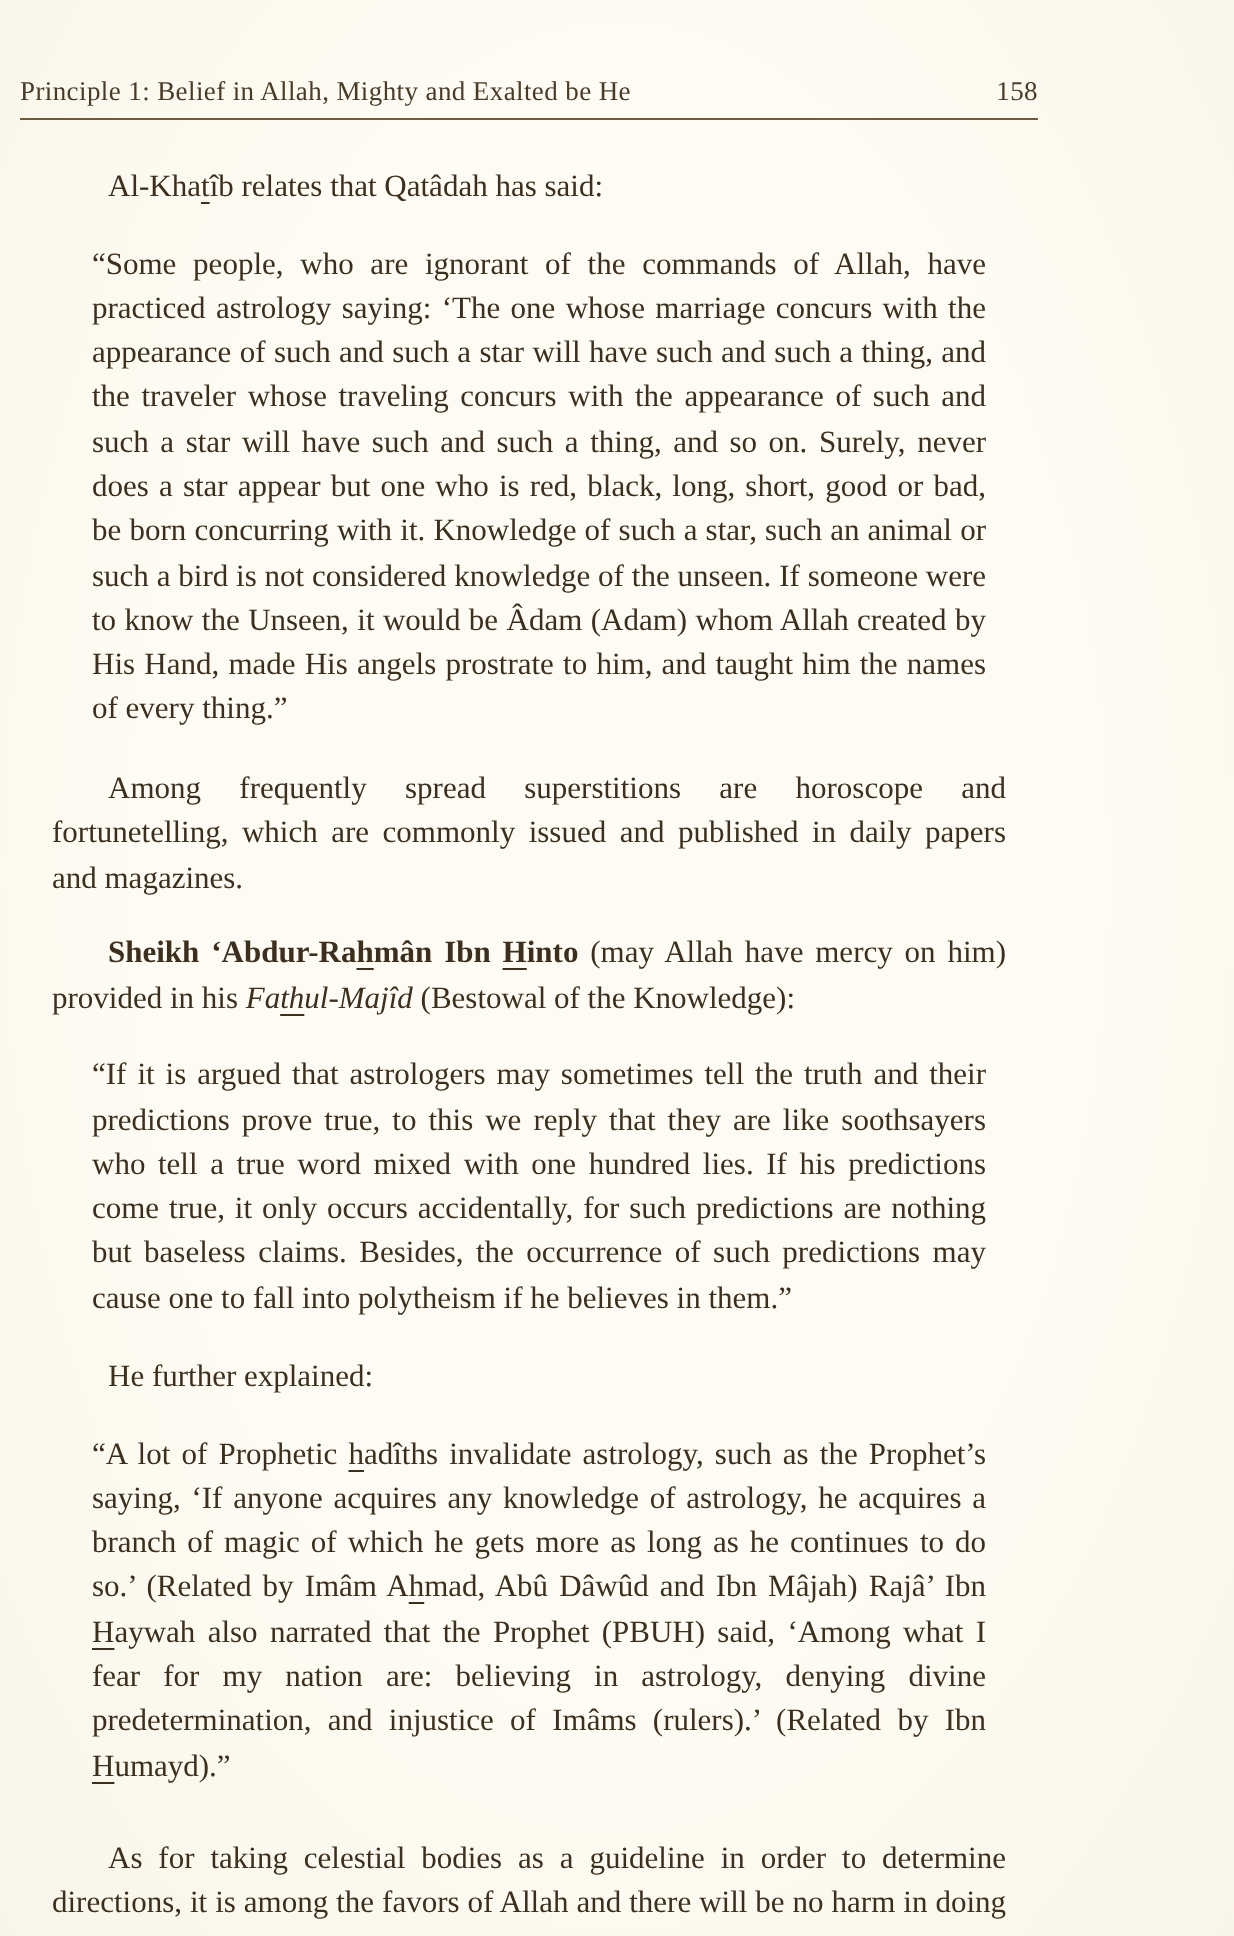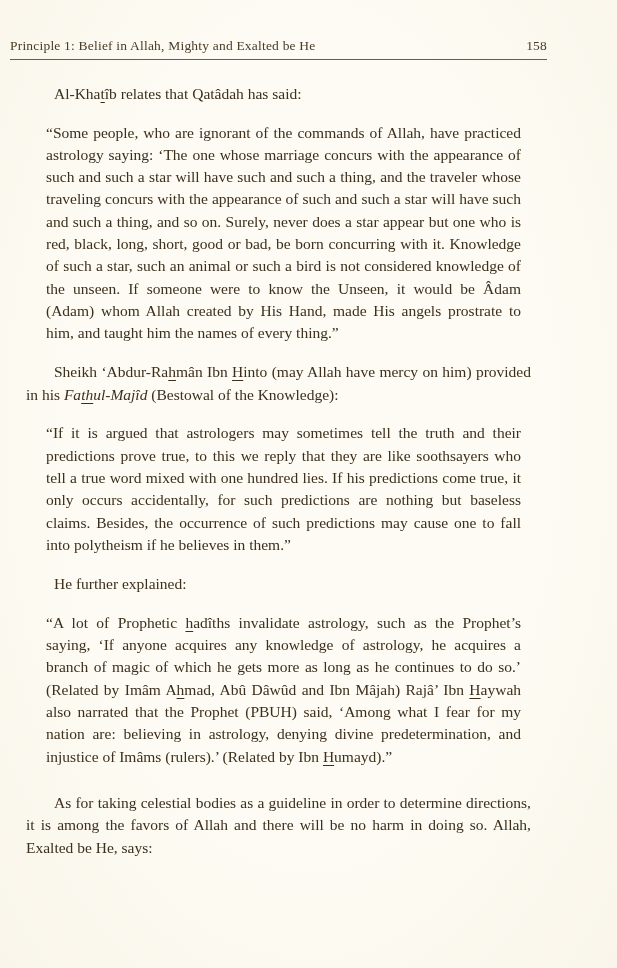--- a/index.html
+++ b/index.html
@@ -9,21 +9,21 @@
   body {
     width: 617px;
     height: 968px;
     overflow: hidden;
     background: #f5f2e8;
   }
   .page {
     box-sizing: border-box;
     width: 617px;
     height: 968px;
-    padding: 38px 70px 0 10px;
+    padding: 38px 98px 0 10px;
     background: radial-gradient(ellipse at 50% 45%, #fdfbf3 55%, #f9f5ea 100%);
     color: #3f3220;
     font-family: "Liberation Serif", "DejaVu Serif", serif;
   }
   .running-header {
     display: flex;
     justify-content: space-between;
     align-items: baseline;
     border-bottom: 1.5px solid #6e5b40;
     padding-bottom: 5px;
@@ -45,38 +45,39 @@
   p.para:last-child {
     margin-top: 24px;
   }
   blockquote.quote {
     font-size: 15.5px;
     line-height: 22.3px;
     text-align: justify;
     margin: 16px 26px 17px 36px;
     color: #3c2f1d;
   }
-  .b { font-weight: normal; }
+  .b { font-weight: bold; }
   .i { font-style: italic; }
   .u {
     text-decoration: underline;
     text-underline-offset: 2.5px;
     text-decoration-thickness: 1px;
   }
 </style>
 </head>
 <body>
 
 <div class="page">
   <header class="running-header">
     <span class="rh-title">Principle 1: Belief in Allah, Mighty and Exalted be He</span>
     <span class="rh-page">158</span>
   </header>
   <main class="page-body">
       <p class="para"><span>Al-Kha</span><span class="u">t</span><span>îb relates that Qatâdah has said:</span></p>
       <blockquote class="quote"><span>“Some people, who are ignorant of the commands of Allah, have practiced astrology saying: ‘The one whose marriage concurs with the appearance of such and such a star will have such and such a thing, and the traveler whose traveling concurs with the appearance of such and such a star will have such and such a thing, and so on. Surely, never does a star appear but one who is red, black, long, short, good or bad, be born concurring with it. Knowledge of such a star, such an animal or such a bird is not considered knowledge of the unseen. If someone were to know the Unseen, it would be Âdam (Adam) whom Allah created by His Hand, made His angels prostrate to him, and taught him the names of every thing.”</span></blockquote>
+      <p class="para"><span>Among frequently spread superstitions are horoscope and fortunetelling, which are commonly issued and published in daily papers and magazines.</span></p>
       <p class="para"><span class="b">Sheikh ‘Abdur-Ra</span><span class="b u">h</span><span class="b">mân Ibn </span><span class="b u">H</span><span class="b">into</span><span> (may Allah have mercy on him) provided in his </span><span class="i">Fa</span><span class="i u">th</span><span class="i">ul-Majîd</span><span> (Bestowal of the Knowledge):</span></p>
       <blockquote class="quote"><span>“If it is argued that astrologers may sometimes tell the truth and their predictions prove true, to this we reply that they are like soothsayers who tell a true word mixed with one hundred lies. If his predictions come true, it only occurs accidentally, for such predictions are nothing but baseless claims. Besides, the occurrence of such predictions may cause one to fall into polytheism if he believes in them.”</span></blockquote>
       <p class="para"><span>He further explained:</span></p>
       <blockquote class="quote"><span>“A lot of Prophetic </span><span class="u">h</span><span>adîths invalidate astrology, such as the Prophet’s saying, ‘If anyone acquires any knowledge of astrology, he acquires a branch of magic of which he gets more as long as he continues to do so.’ (Related by Imâm A</span><span class="u">h</span><span>mad, Abû Dâwûd and Ibn Mâjah) Rajâ’ Ibn </span><span class="u">H</span><span>aywah also narrated that the Prophet (PBUH) said, ‘Among what I fear for my nation are: believing in astrology, denying divine predetermination, and injustice of Imâms (rulers).’ (Related by Ibn </span><span class="u">H</span><span>umayd).”</span></blockquote>
       <p class="para"><span>As for taking celestial bodies as a guideline in order to determine directions, it is among the favors of Allah and there will be no harm in doing so. Allah, Exalted be He, says:</span></p>
     </main>
 </div>
 
 </body></html>

